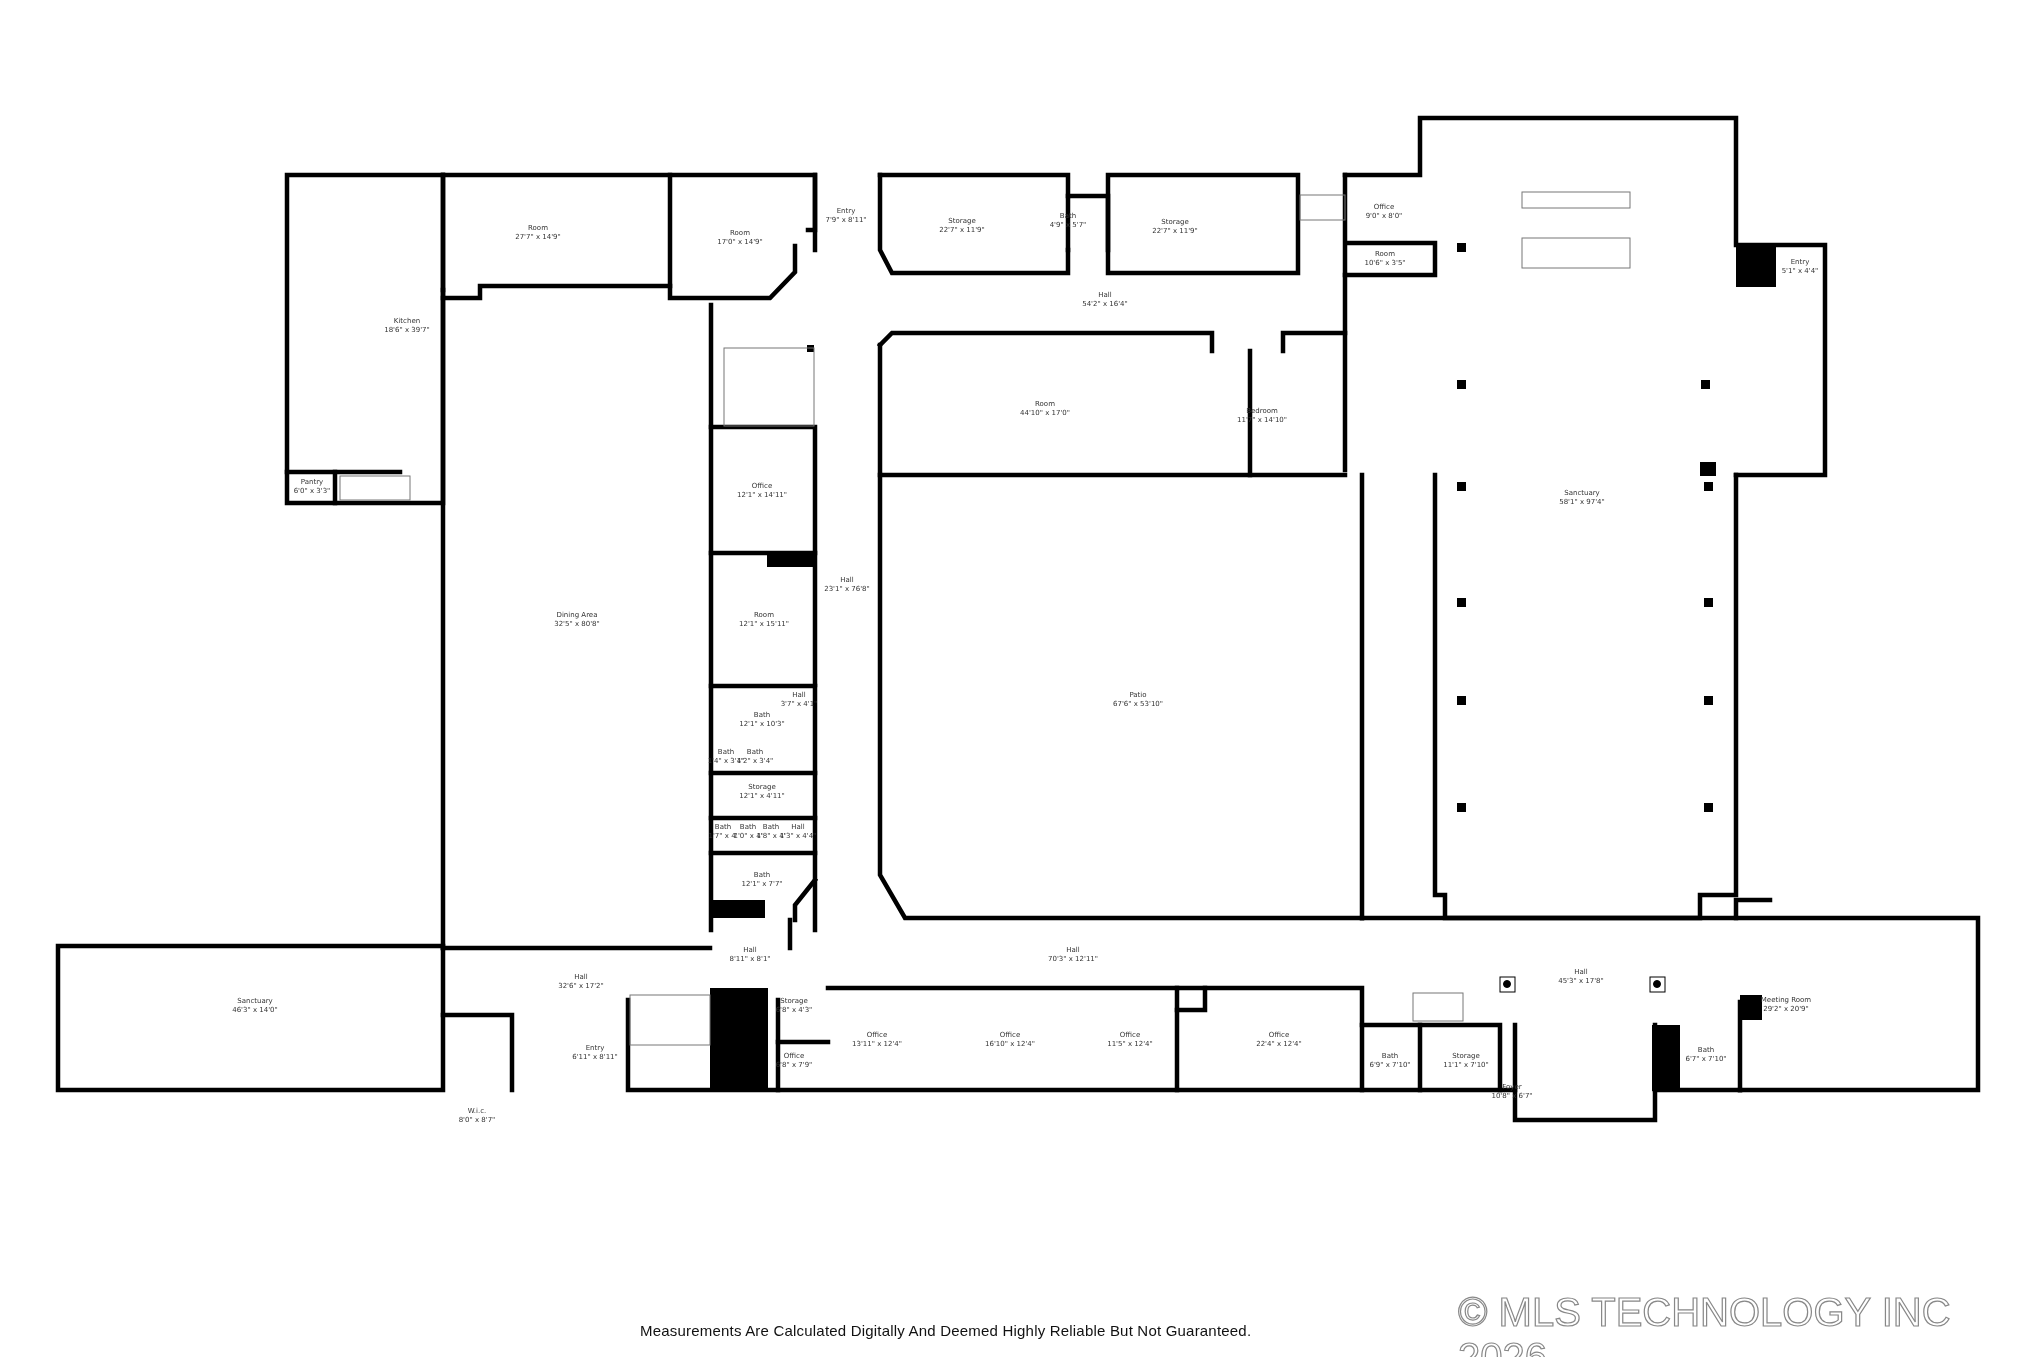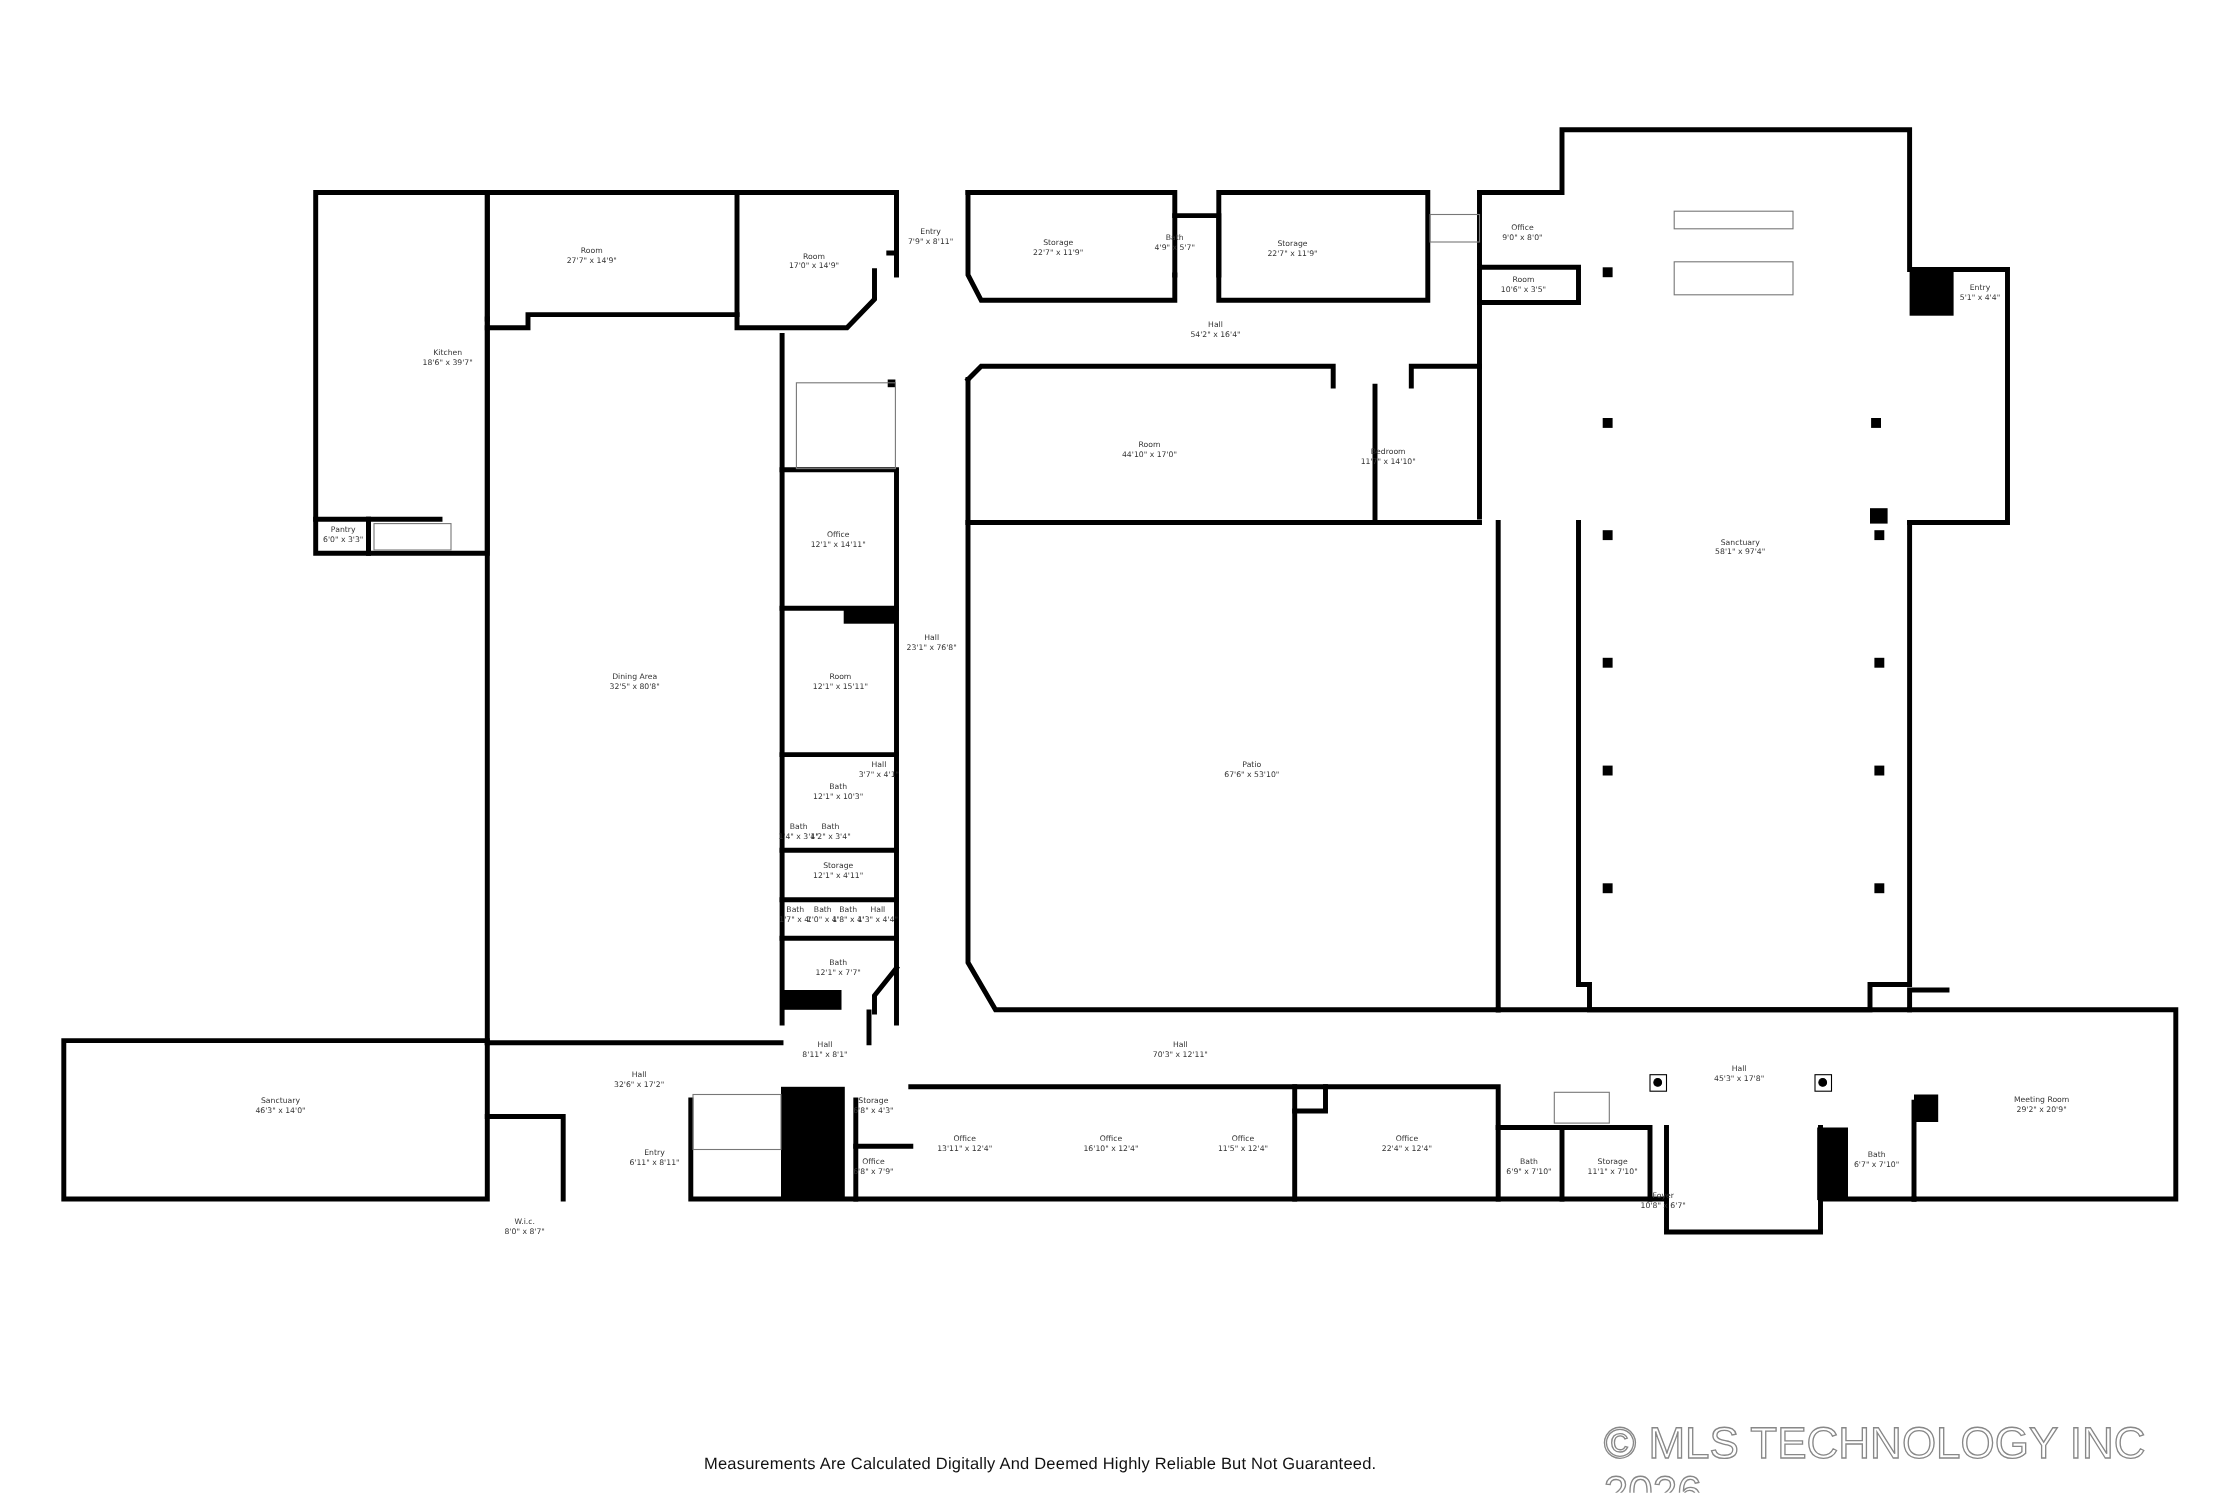--- a/index.html
+++ b/index.html
@@ -296,20 +296,20 @@
       <span class="d">11'1" x 7'10"</span>
     </div>
     <div class="lbl" style="left: 1512px; top: 1092px;">
       <span class="n">Foyer</span>
       <span class="d">10'8" x 6'7"</span>
     </div>
     <div class="lbl" style="left: 1706px; top: 1055px;">
       <span class="n">Bath</span>
       <span class="d">6'7" x 7'10"</span>
     </div>
-    <div class="lbl" style="left: 1856px; top: 1005px;">
+    <div class="lbl" style="left: 1786px; top: 1005px;">
       <span class="n">Meeting Room</span>
       <span class="d">29'2" x 20'9"</span>
     </div>
   </div>
 
 <div class="footer-note">Measurements Are Calculated Digitally And Deemed Highly Reliable But Not Guaranteed.</div>
 <div class="copyright">© MLS TECHNOLOGY INC 2026</div>
 
 </body></html>

